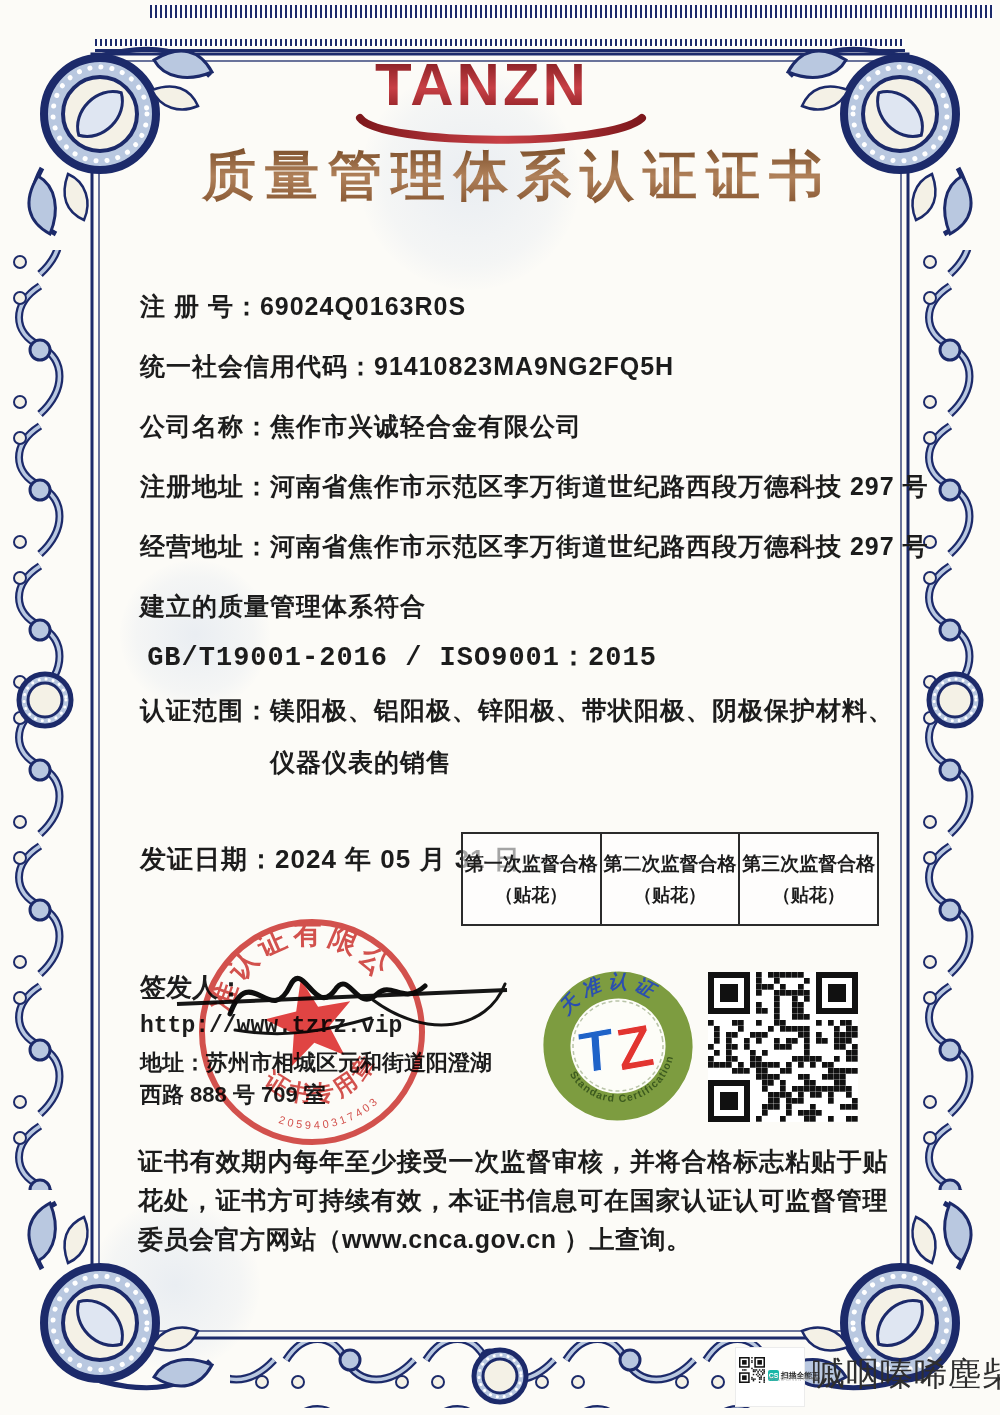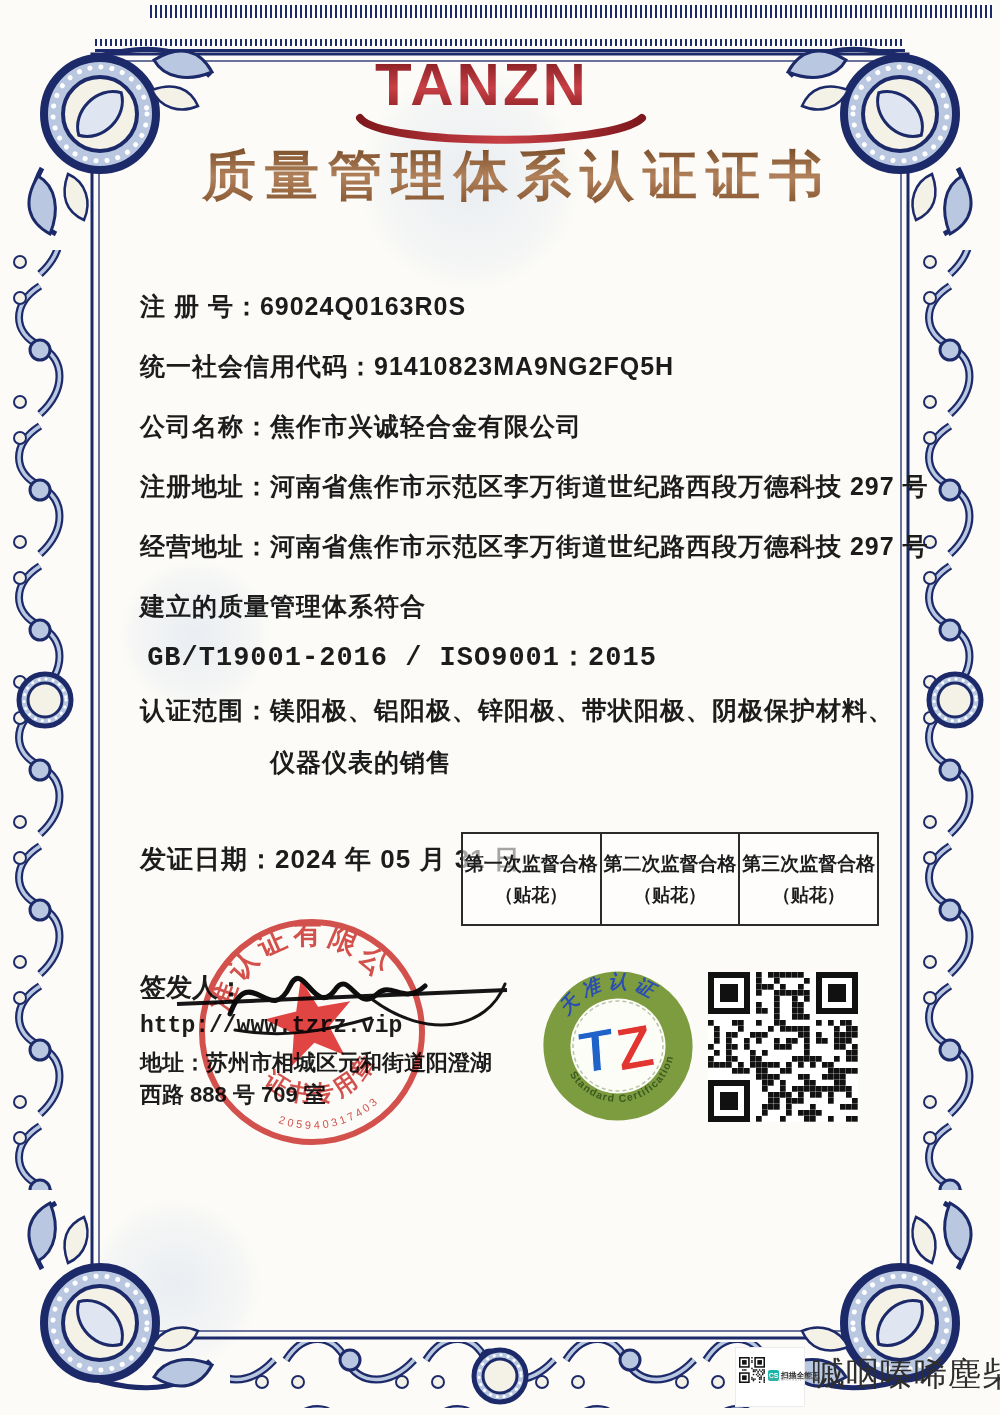--- a/index.html
+++ b/index.html
@@ -433,20 +433,21 @@
       <rect x="6" y="6" width="30" height="30" fill="#fff"></rect>
       <rect x="12" y="12" width="18" height="18" fill="#111"></rect>
       <rect x="108" y="0" width="42" height="42" fill="#111"></rect>
       <rect x="114" y="6" width="30" height="30" fill="#fff"></rect>
       <rect x="120" y="12" width="18" height="18" fill="#111"></rect>
       <rect x="0" y="108" width="42" height="42" fill="#111"></rect>
       <rect x="6" y="114" width="30" height="30" fill="#fff"></rect>
       <rect x="12" y="120" width="18" height="18" fill="#111"></rect>
     </svg>
 
+  <div class="abs footer">证书有效期内每年至少接受一次监督审核，并将合格标志粘贴于贴花处，证书方可持续有效，本证书信息可在国家认证认可监督管理委员会官方网站（www.cnca.gov.cn ）上查询。</div>
 
   <div class="abs wm-card">
     <svg class="abs" style="top:9px;left:3px;" width="26" height="26" viewBox="0 0 26 26" id="qr-mini">
         <rect width="26" height="26" fill="#fff"></rect>
         <rect x="12.235294117647058" y="0" width="1.452941176470588" height="1.452941176470588" fill="#111"></rect>
         <rect x="12.235294117647058" y="3.0588235294117645" width="1.452941176470588" height="1.452941176470588" fill="#111"></rect>
         <rect x="12.235294117647058" y="4.588235294117647" width="1.452941176470588" height="1.452941176470588" fill="#111"></rect>
         <rect x="12.235294117647058" y="10.705882352941176" width="1.452941176470588" height="1.452941176470588" fill="#111"></rect>
         <rect x="3.0588235294117645" y="12.235294117647058" width="1.452941176470588" height="1.452941176470588" fill="#111"></rect>
         <rect x="4.588235294117647" y="12.235294117647058" width="1.452941176470588" height="1.452941176470588" fill="#111"></rect>

